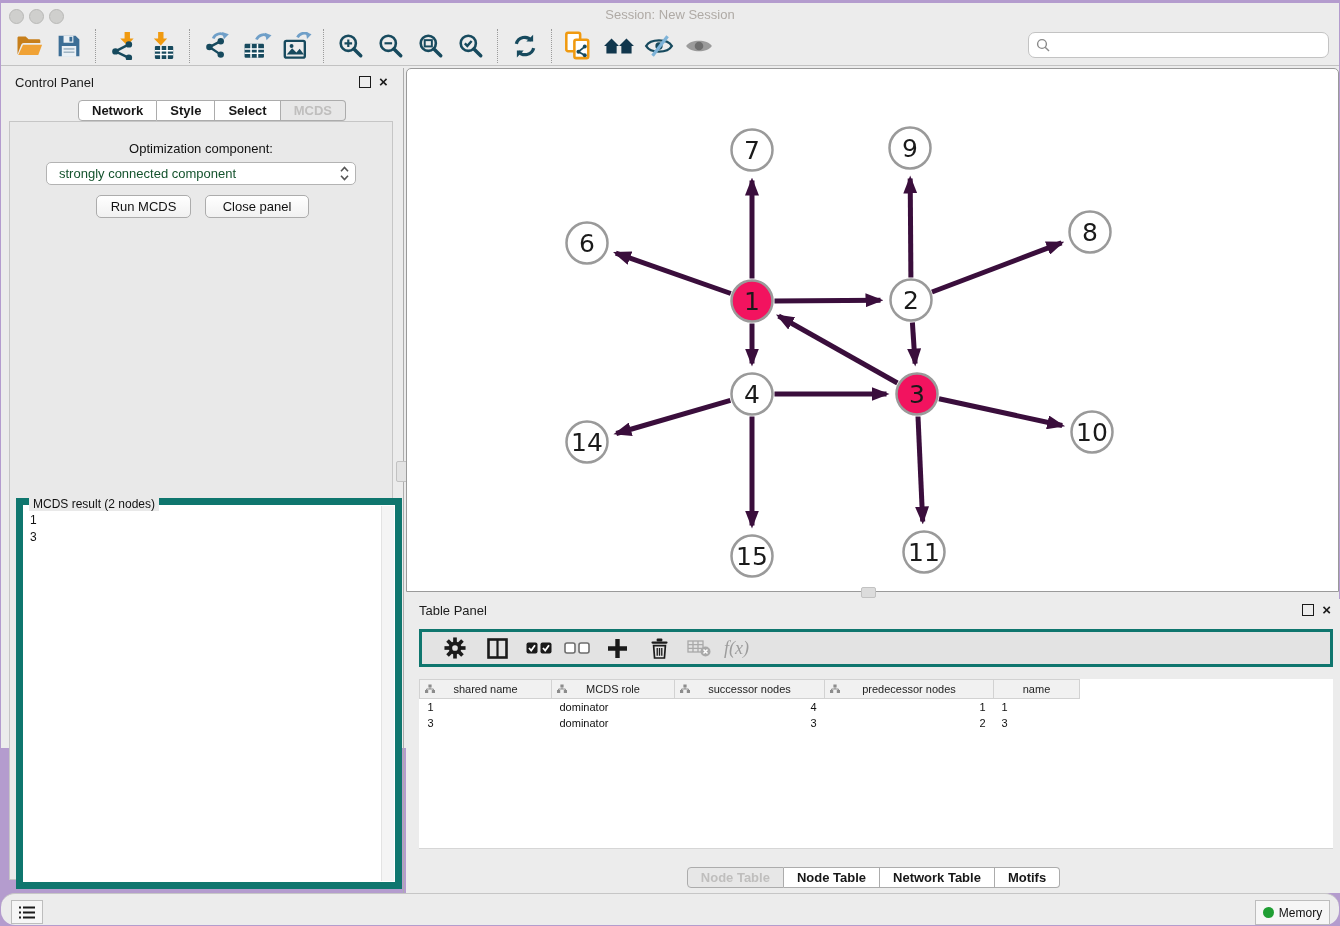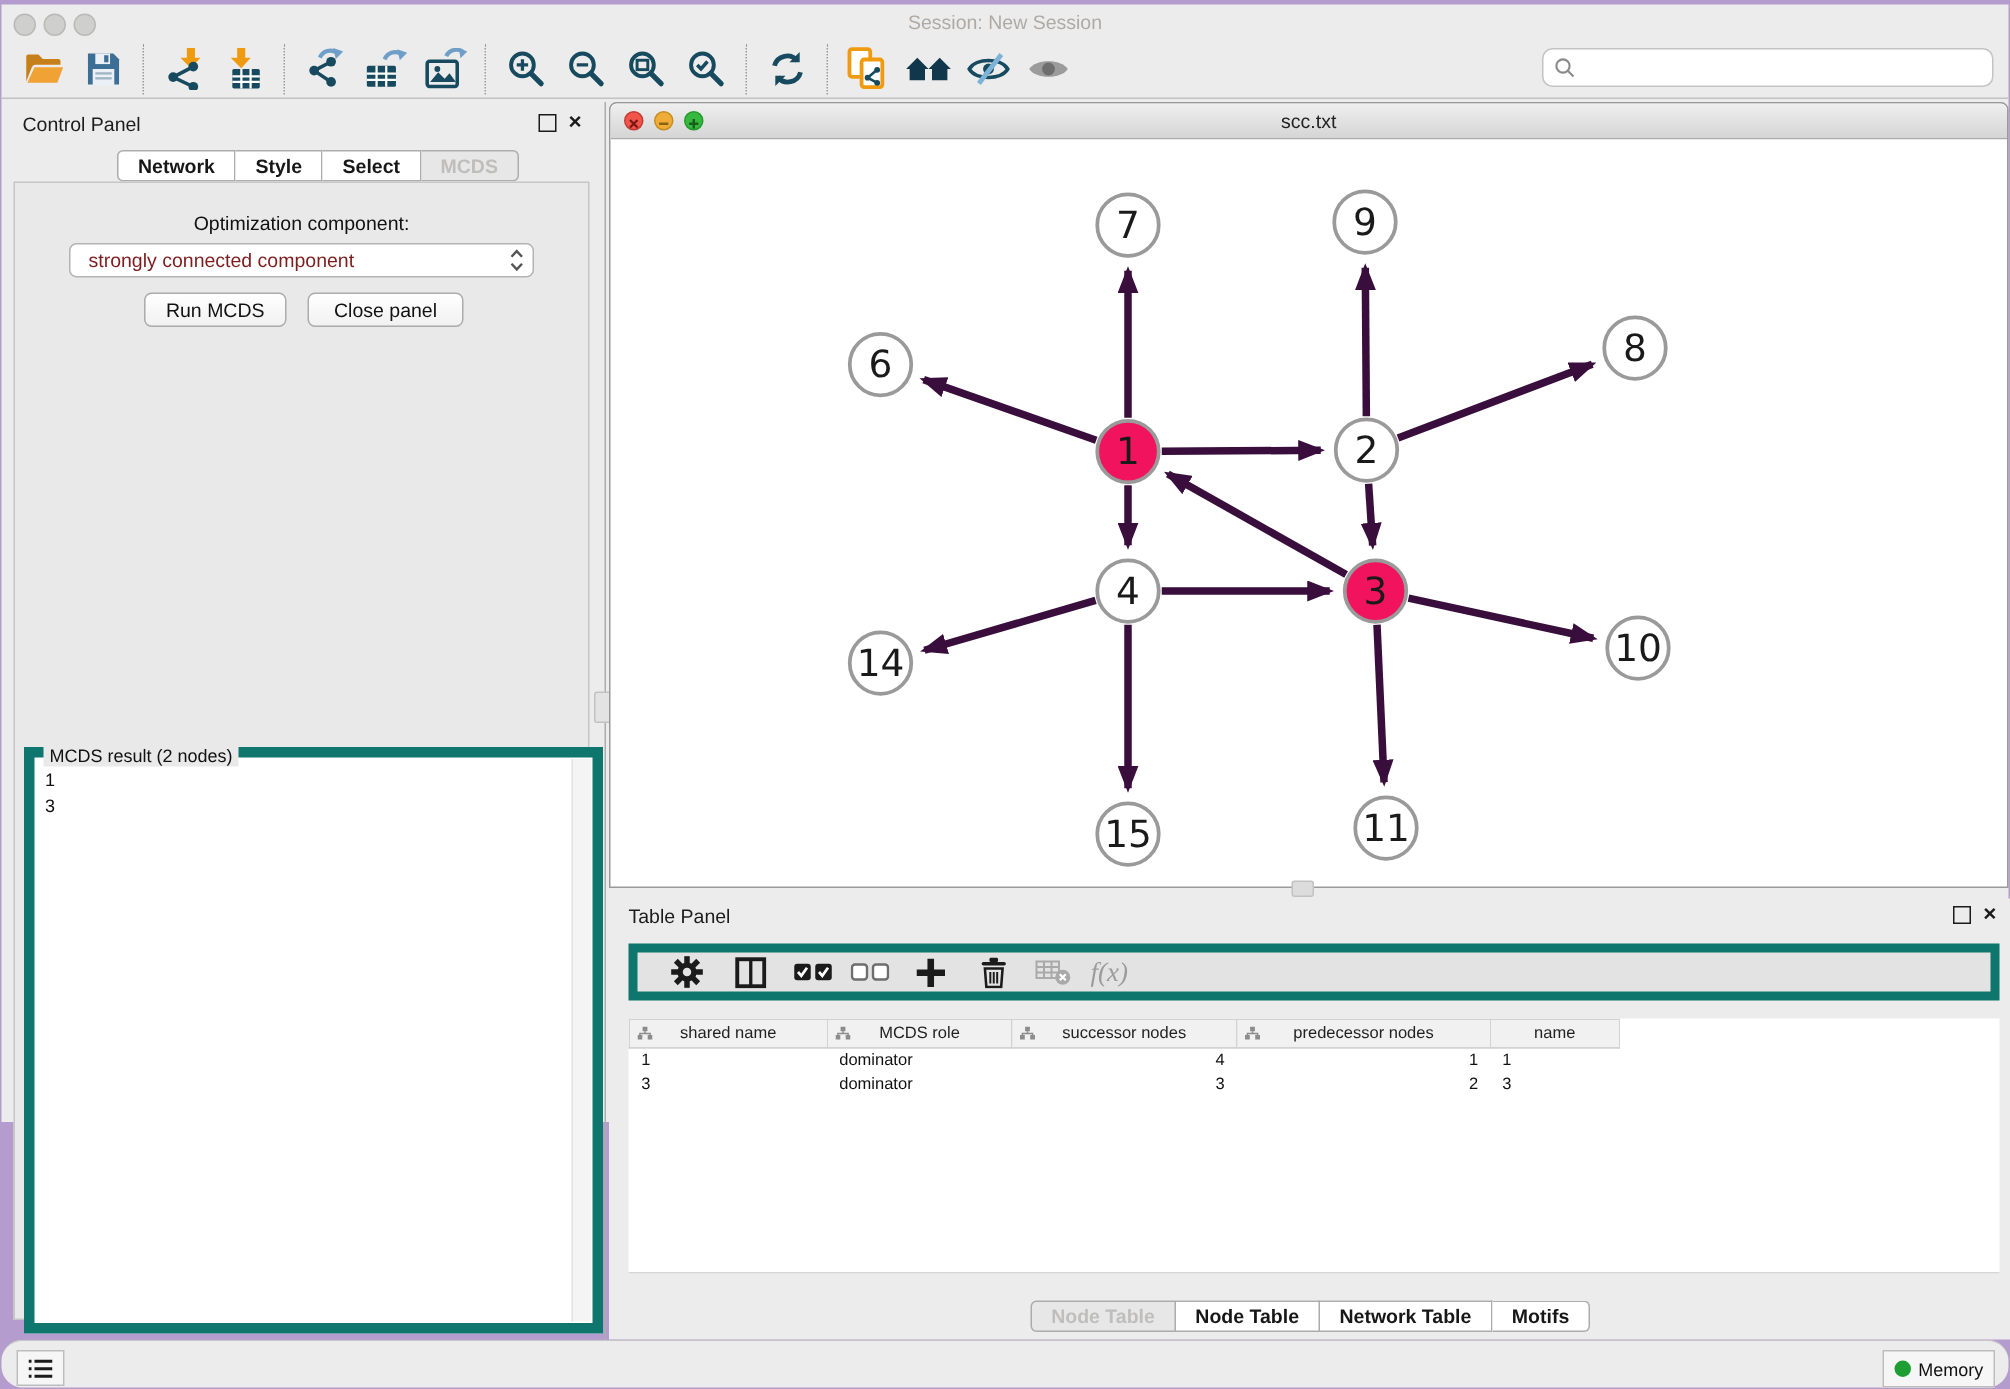--- a/index.html
+++ b/index.html
@@ -25,21 +25,21 @@
   .floatbox{width:10px;height:10px;border:1.6px solid #1a1a1a;}
   .closex{font-size:15px;font-weight:bold;color:#1a1a1a;line-height:10px;}
   .tabgrp{display:flex;}
   .tab{height:19px;line-height:19px;padding:0 13px;background:#fff;border:1px solid #ACACAC;border-left:none;font-size:13px;font-weight:600;color:#171717;}
   .tab:first-child{border-left:1px solid #ACACAC;border-radius:4px 0 0 4px;}
   .tab:last-child{border-radius:0 4px 4px 0;}
   .tab.active{background:#E7E7E7;color:#BFBEBD;}
   #cp-tabs{left:77px;top:97px;text-align:right;}
   #cp-body{left:8px;top:118px;width:384px;height:759px;background:#E9E9E9;border:1px solid #C6C6C6;box-sizing:border-box;}
   #opt-label{left:0;top:19px;width:100%;text-align:center;font-size:13px;color:#111;}
-  #criterion{left:36px;top:40px;width:310px;height:23px;background:#fff;border:1px solid #B3B3B3;border-radius:5px;display:flex;align-items:center;box-sizing:border-box;padding:0 6px 0 12px;font-size:13px;color:#7f1d1d;}
+  #criterion{left:36px;top:40px;width:310px;height:23px;background:#fff;border:1px solid #B3B3B3;border-radius:5px;display:flex;align-items:center;box-sizing:border-box;padding:0 6px 0 12px;font-size:13px;color:#14532d;}
   #criterion .spacer{flex:1;}
   .macbtn{position:absolute;height:23px;background:linear-gradient(#ffffff,#F1F1F1);border:1px solid #ACACAC;border-radius:5px;font-size:13px;color:#111;display:flex;align-items:center;justify-content:center;box-sizing:border-box;}
   #groupbox{left:6px;top:376px;width:372px;height:377px;background:#fff;border:7px solid #0f766e;}
   #groupbox legend{position:absolute;left:6px;top:-8px;background:#E9E9E9;padding:0 4px;font-size:12px;color:#111;}
   #result-lines{position:absolute;left:7px;top:7px;font-size:12px;line-height:17px;color:#111;white-space:pre-line;}
   #result-scroll{position:absolute;right:1px;top:1px;bottom:1px;width:12px;background:#F4F4F4;border-left:1px solid #E3E3E3;}
 
   
   #vsplit{left:402px;top:65px;width:1px;height:825px;background:#ADADAD;}
   #vhandle{left:395px;top:458px;width:14px;height:19px;background:#E3E3E3;border:1px solid #C2C2C2;border-radius:2px;}
@@ -48,21 +48,21 @@
   
   #netwin{left:405px;top:65px;width:933px;height:524px;background:#fff;border:1px solid #9A9A9A;border-radius:5px 5px 0 0;box-sizing:border-box;}
   #net-titlebar{left:0;top:0;width:100%;height:23px;background:linear-gradient(#EFEFEF,#D5D5D5);border-bottom:1px solid #ACACAC;border-radius:5px 5px 0 0;}
   .light{position:absolute;top:4.5px;width:13px;height:13px;border-radius:50%;box-sizing:border-box;}
   #net-title{width:100%;text-align:center;top:4px;font-size:13px;color:#222;}
   #graph-svg{position:absolute;left:0;top:23px;}
 
   
   #tablepanel{left:405px;top:596px;width:935px;height:294px;background:#ECECEC;}
   #tp-title{left:13px;top:4px;font-size:13px;color:#1c1c1c;}
-  #tp-toolbar{left:13px;top:30px;width:914px;height:38px;background:#E3E3E3;border:6px solid #0f766e;box-sizing:border-box;display:flex;align-items:center;padding-left:14px;text-align:center;}
+  #tp-toolbar{left:13px;top:30px;width:914px;height:38px;background:#E3E3E3;border:3px solid #0f766e;box-sizing:border-box;display:flex;align-items:center;padding-left:14px;text-align:center;}
   .tpbtn{width:30px;height:30px;display:flex;align-items:center;justify-content:center;margin:0 4px;}
   #fx{font-family:"Liberation Serif",serif;font-style:italic;font-size:18px;color:#9C9C9C;margin-left:6px;}
   #tp-table{left:13px;top:80px;width:914px;height:169px;background:#fff;overflow:hidden;border-bottom:1px solid #D6D6D6;}
   table{border-collapse:collapse;table-layout:fixed;}
   th{height:18px;background:#F1F1F1;border:1px solid #D2D2D2;border-left:none;font-size:11px;font-weight:normal;color:#222;position:relative;text-align:center;padding:0;}
   th:first-child{border-left:1px solid #D2D2D2;}
   th .sorticon{position:absolute;left:5px;top:4px;}
   td{height:16px;font-size:11px;color:#111;padding:0 8px;white-space:nowrap;overflow:hidden;}
   #tp-tabs{left:0;top:268px;width:100%;display:flex;justify-content:center;}
 
@@ -261,35 +261,20 @@
 3</div>
       <div id="result-scroll"></div>
     </div>
   </div>
 
   <div id="vsplit" class="abs"></div>
   <div id="vhandle" class="abs"></div>
   <div id="hhandle" class="abs"></div>
 
   <div id="netwin" class="abs">
-    <div id="net-titlebar" class="abs">
-      <span class="light" style="left:9px;background:#F0544A;border:1px solid #C53B33;">
-        <svg width="11" height="11" viewBox="0 0 11 11" style="margin:0px">
-              <path d="M3 3l5 5M8 3l-5 5" stroke="#7A1714" stroke-width="1.5"></path>
-            </svg></span>
-      <span class="light" style="left:29px;background:#EFAD37;border:1px solid #C88D22;">
-        <svg width="11" height="11" viewBox="0 0 11 11">
-              <path d="M2.4 5.5h6.2" stroke="#8A6215" stroke-width="1.6"></path>
-            </svg></span>
-      <span class="light" style="left:49px;background:#37B83E;border:1px solid #239A2B;">
-        <svg width="11" height="11" viewBox="0 0 11 11">
-              <path d="M2.4 5.5h6.2M5.5 2.4v6.2" stroke="#155F1B" stroke-width="1.6"></path>
-            </svg></span>
-      <div id="net-title" class="abs">scc.txt</div>
-    </div>
     <svg id="graph-svg" width="931" height="499" viewBox="405 88 931 499">
           <defs>
             <marker id="arw" viewBox="0 0 18 14" refX="15" refY="7" markerWidth="18" markerHeight="14" markerUnits="userSpaceOnUse" orient="auto">
               <path d="M0 0L18 7L0 14Z" fill="#3A0E3C"></path>
             </marker>
           </defs>
           <line x1="750.0" y1="274.5" x2="750.0" y2="176.5" stroke="#3A0E3C" stroke-width="5" marker-end="url(#arw)"></line>
           <line x1="728.8" y1="289.5" x2="613.8" y2="249.1" stroke="#3A0E3C" stroke-width="5" marker-end="url(#arw)"></line>
           <line x1="772.5" y1="296.9" x2="878.5" y2="296.2" stroke="#3A0E3C" stroke-width="5" marker-end="url(#arw)"></line>
           <line x1="750.0" y1="319.5" x2="750.0" y2="359.5" stroke="#3A0E3C" stroke-width="5" marker-end="url(#arw)"></line>

